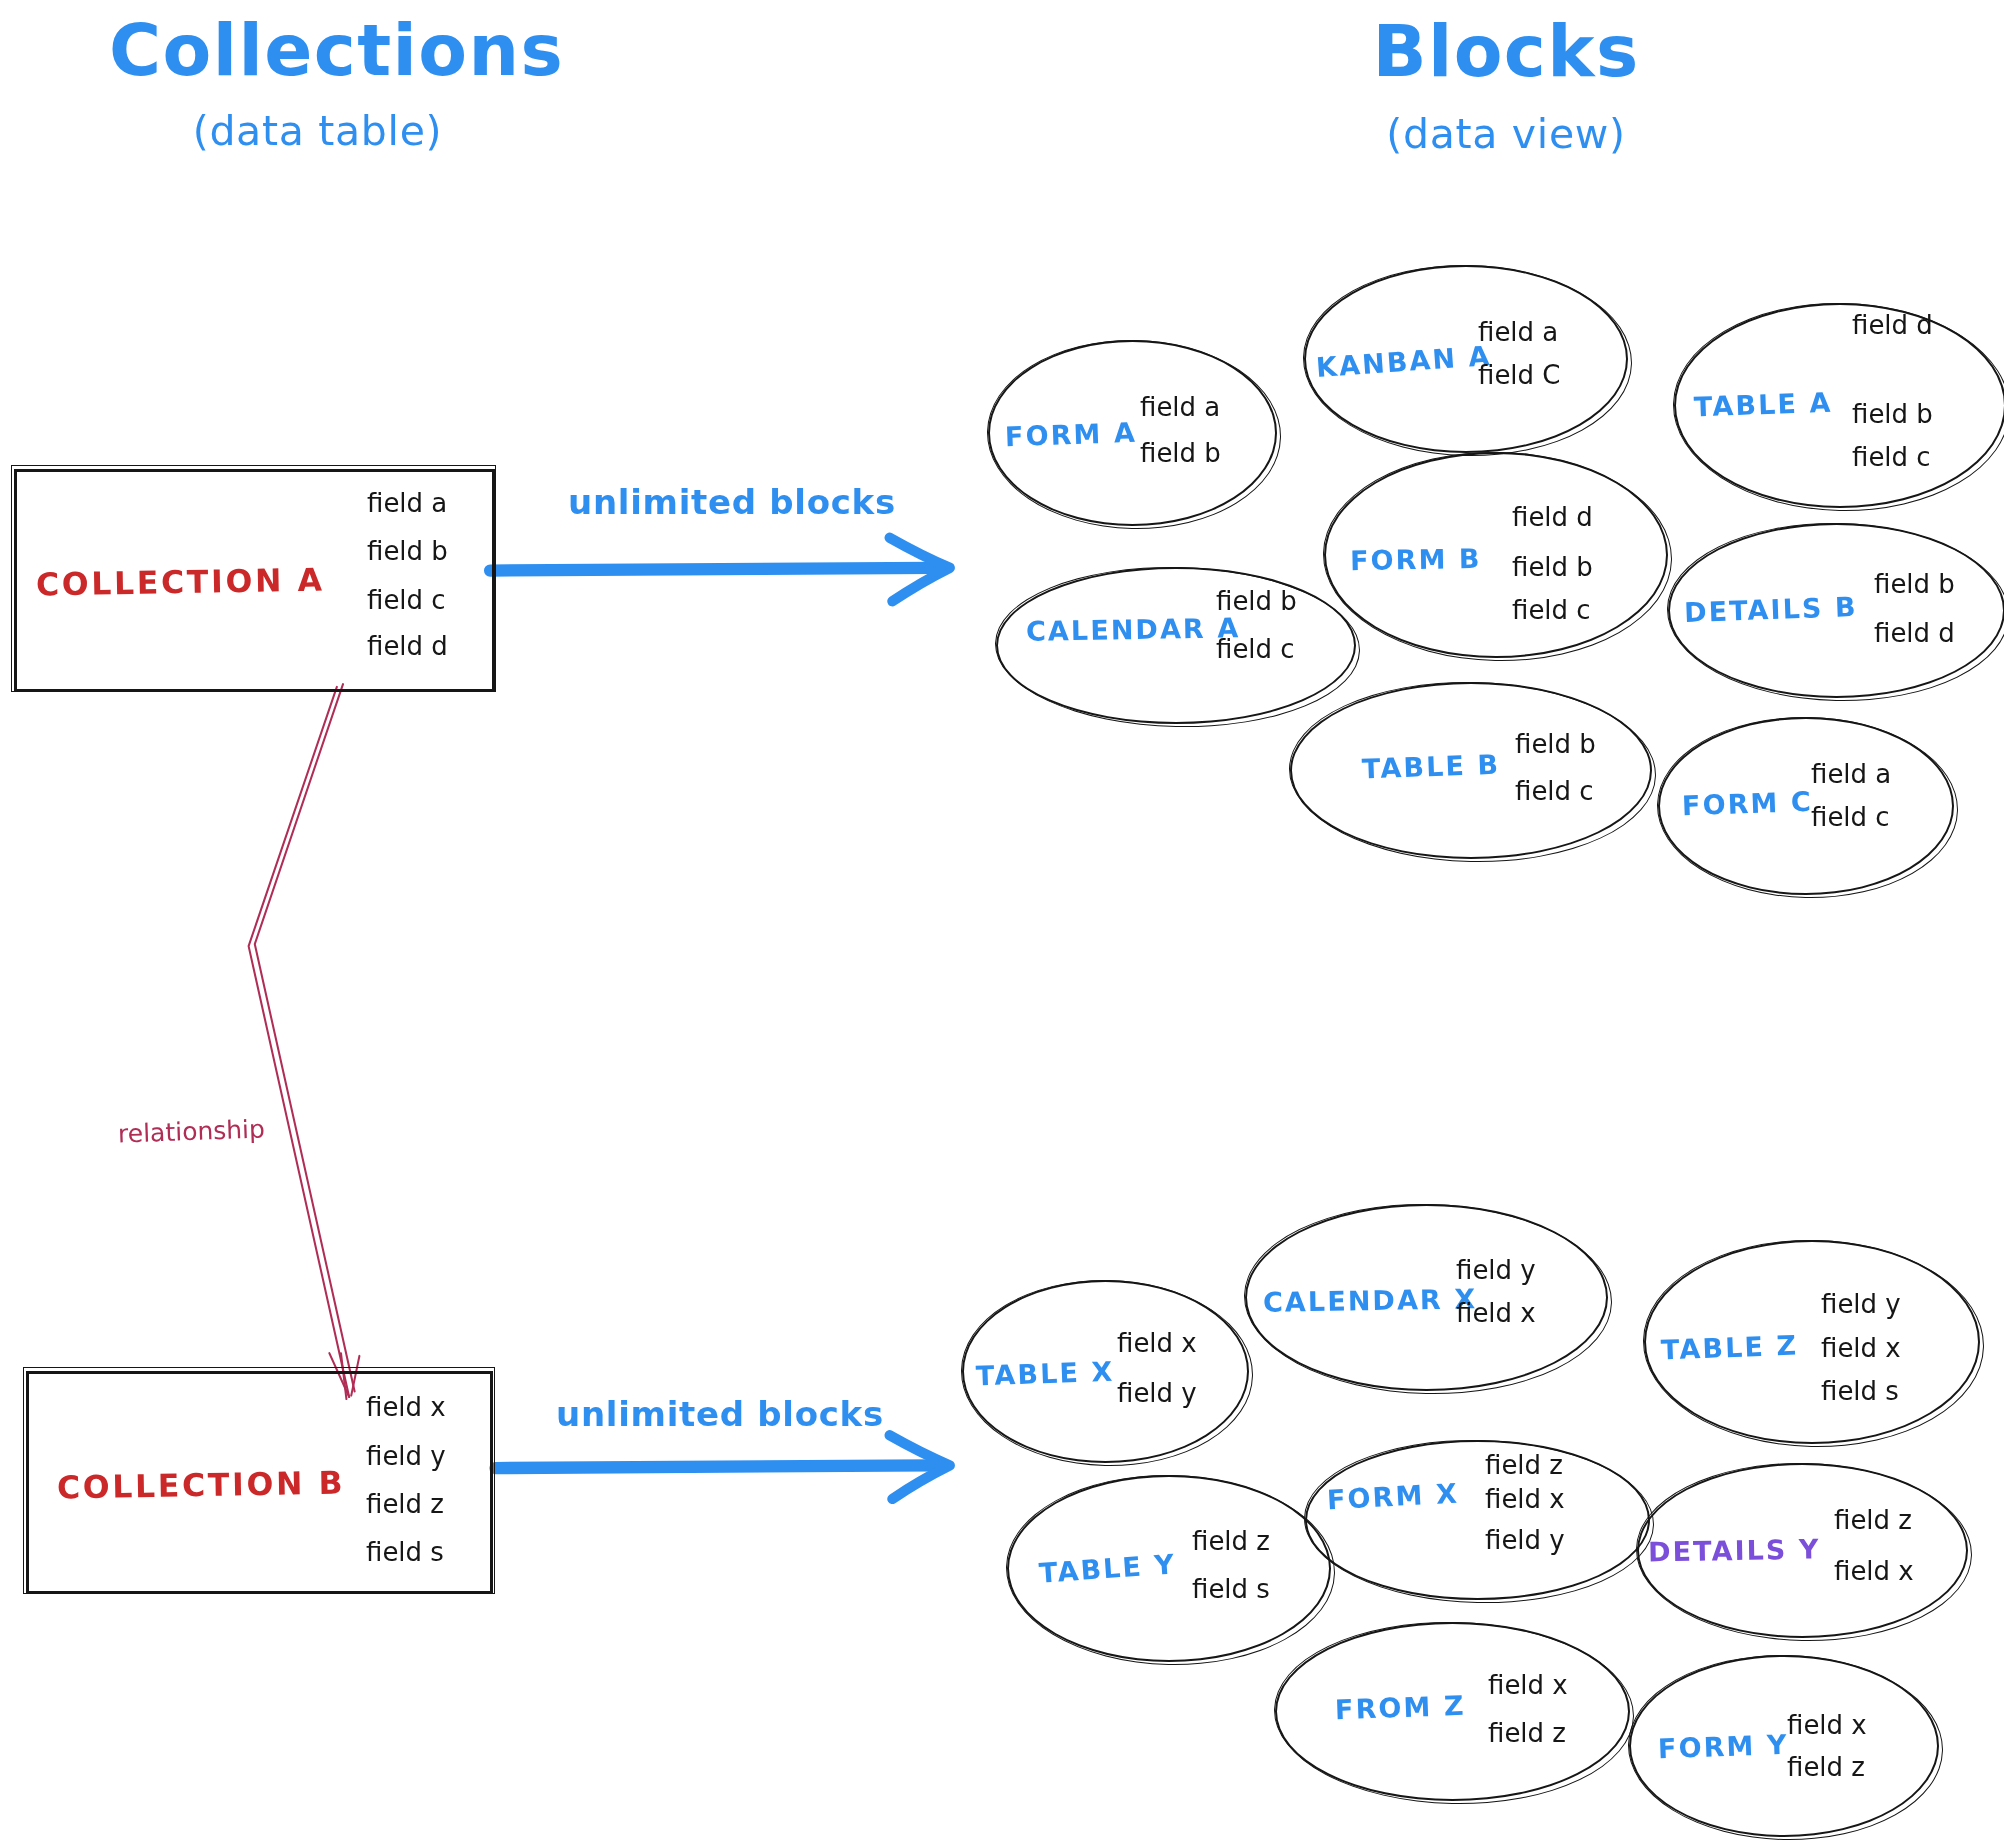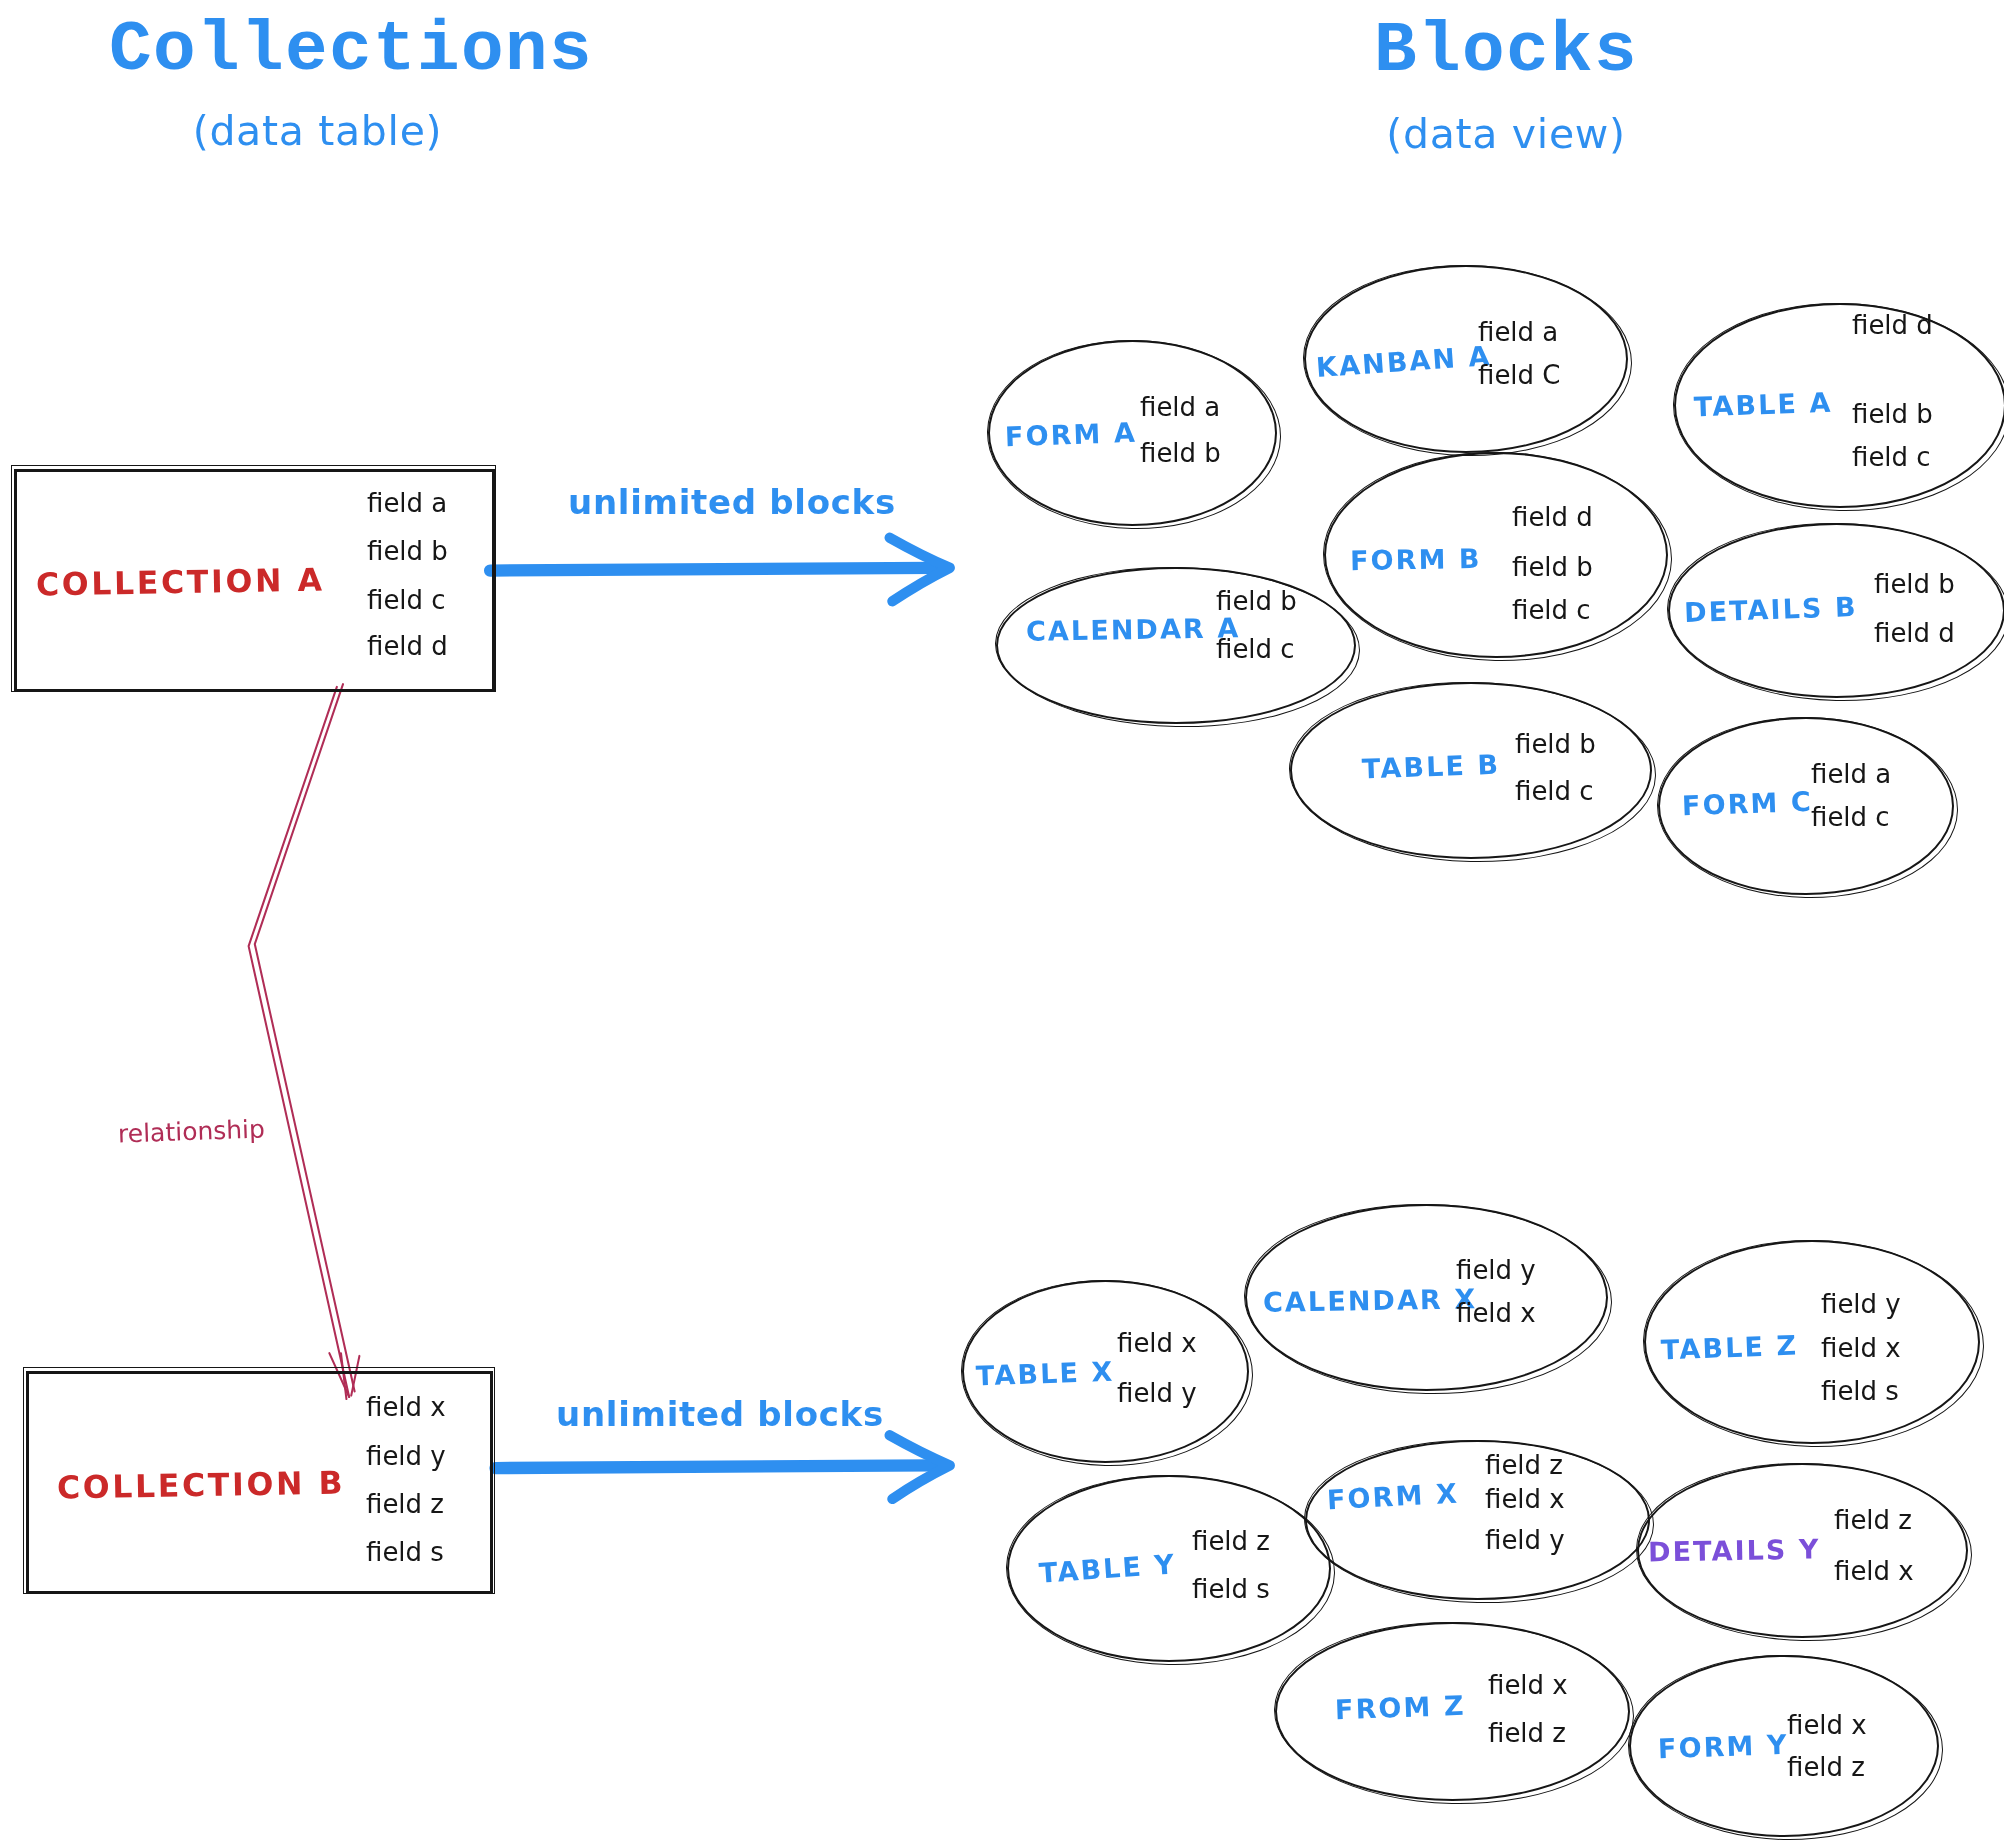--- a/index.html
+++ b/index.html
@@ -2,21 +2,21 @@
 <html style="--blue: #2e8ff0; --red: #cb2929; --crimson: #b02d56; --purple: #7b4fd9; --ink: #161616;font-size:11px"><head>
 <meta charset="utf-8">
 <style>
   html,body{margin:0;padding:0;background:#fff;}
   #canvas{
     position:relative;width:2005px;height:1843px;background:#fff;overflow:hidden;
     font-family:"DejaVu Sans","Liberation Sans",sans-serif;color:var(--ink,#161616);
   }
   .abs{position:absolute;line-height:1.15;white-space:nowrap;}
   
-  .h-title{font-size:71px;font-weight:bold;color:var(--blue,#2e8ff0);text-align:center;letter-spacing:1.4px;font-family:Liberation Mono, monospace;}
+  .h-title{font-size:71px;font-weight:bold;color:var(--blue,#2e8ff0);text-align:center;letter-spacing:1.4px;}
   .h-sub{font-size:41px;font-weight:normal;color:var(--blue,#2e8ff0);text-align:center;letter-spacing:0.7px;}
   
   .cbox{position:absolute;border:3.4px solid var(--ink,#161616);background:transparent;}
   .cbox::before{content:"";position:absolute;inset:-7.5px -4.8px -3.4px -6.2px;border:1.7px solid var(--ink,#161616);}
   .cname{font-size:31.5px;font-weight:bold;color:var(--red,#cb2929);letter-spacing:2.7px;transform:rotate(-1deg);}
   .cfld{font-size:26px;color:var(--ink,#161616);}
   
   .ellipse{position:absolute;border:2.7px solid var(--ink,#161616);border-radius:50%;background:transparent;}
   .ellipse::before{content:"";position:absolute;inset:-2.1px -6.2px -4.8px -2.7px;border:1.4px solid var(--ink,#161616);border-radius:50%;transform:rotate(1.2deg);}
   

